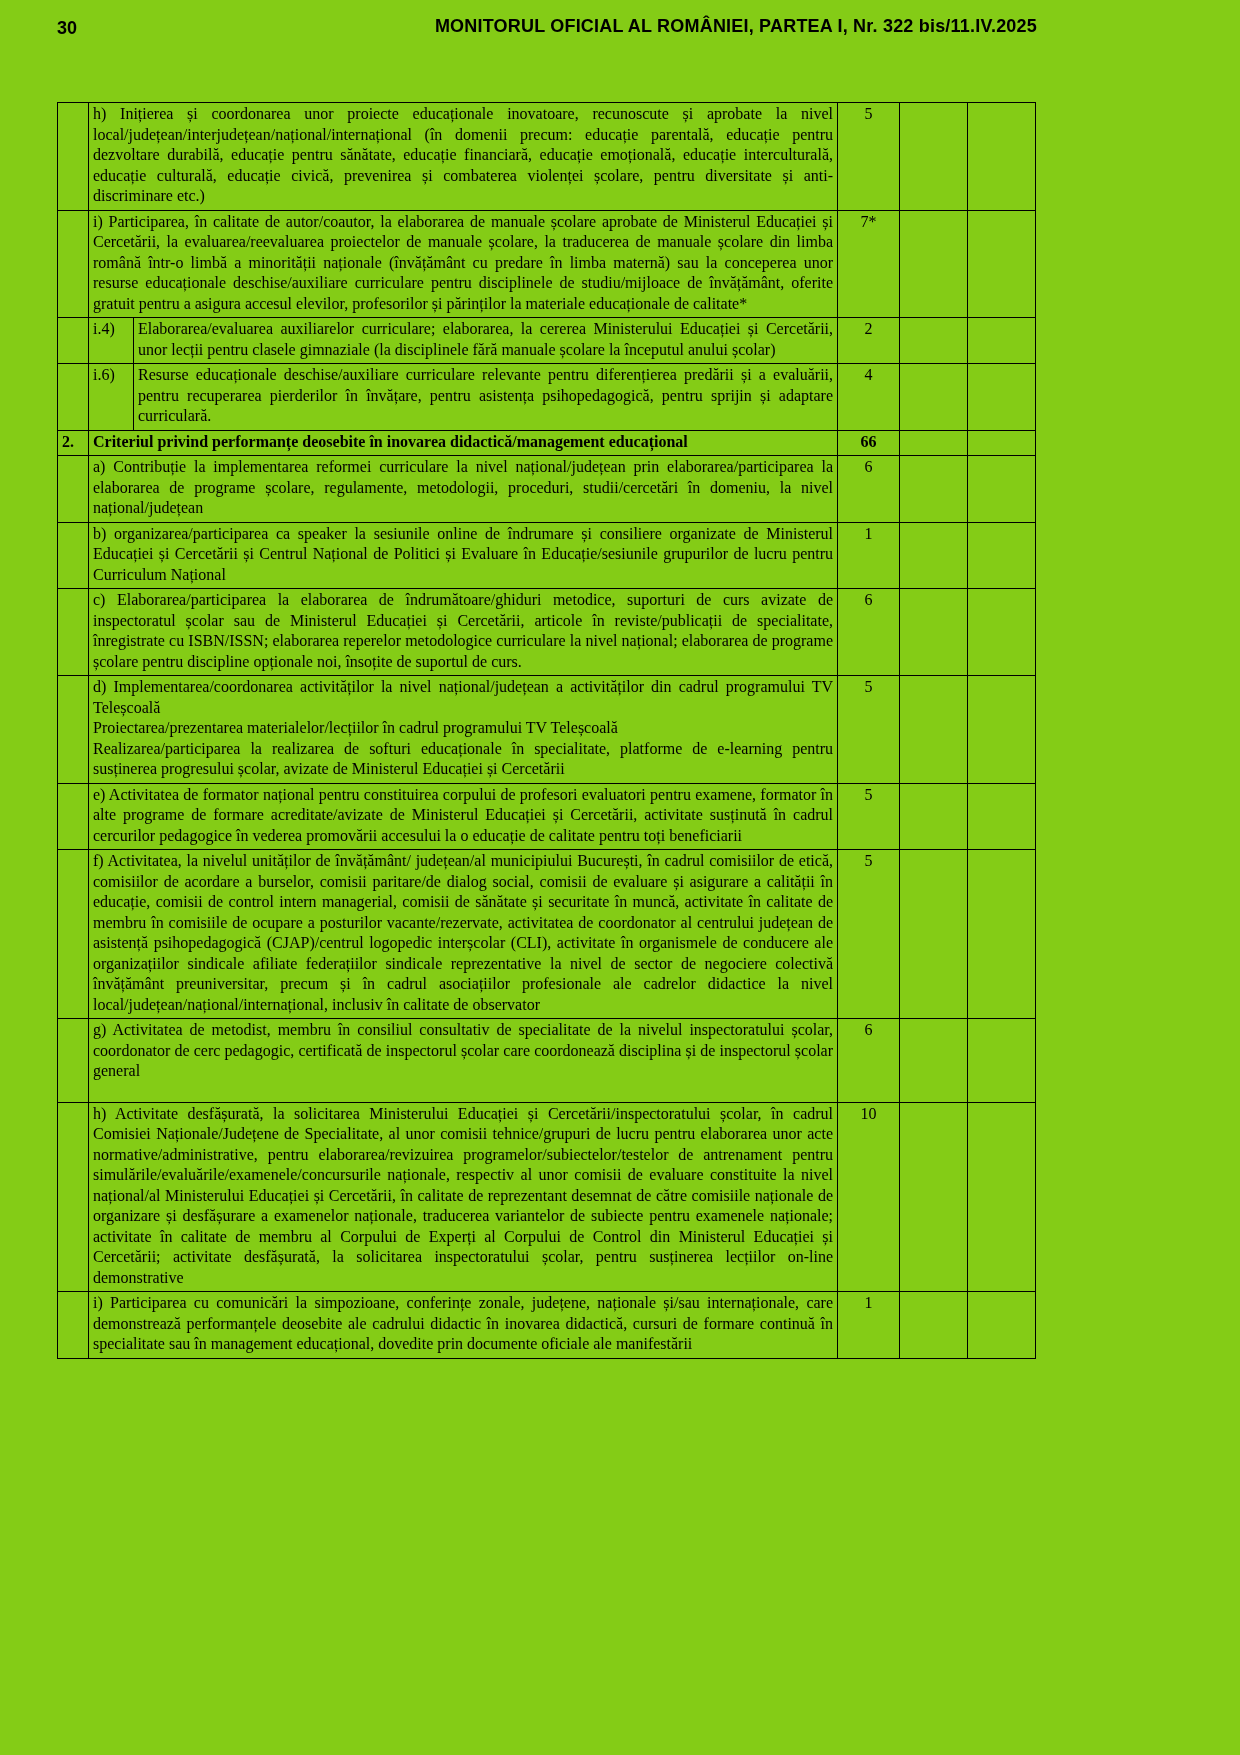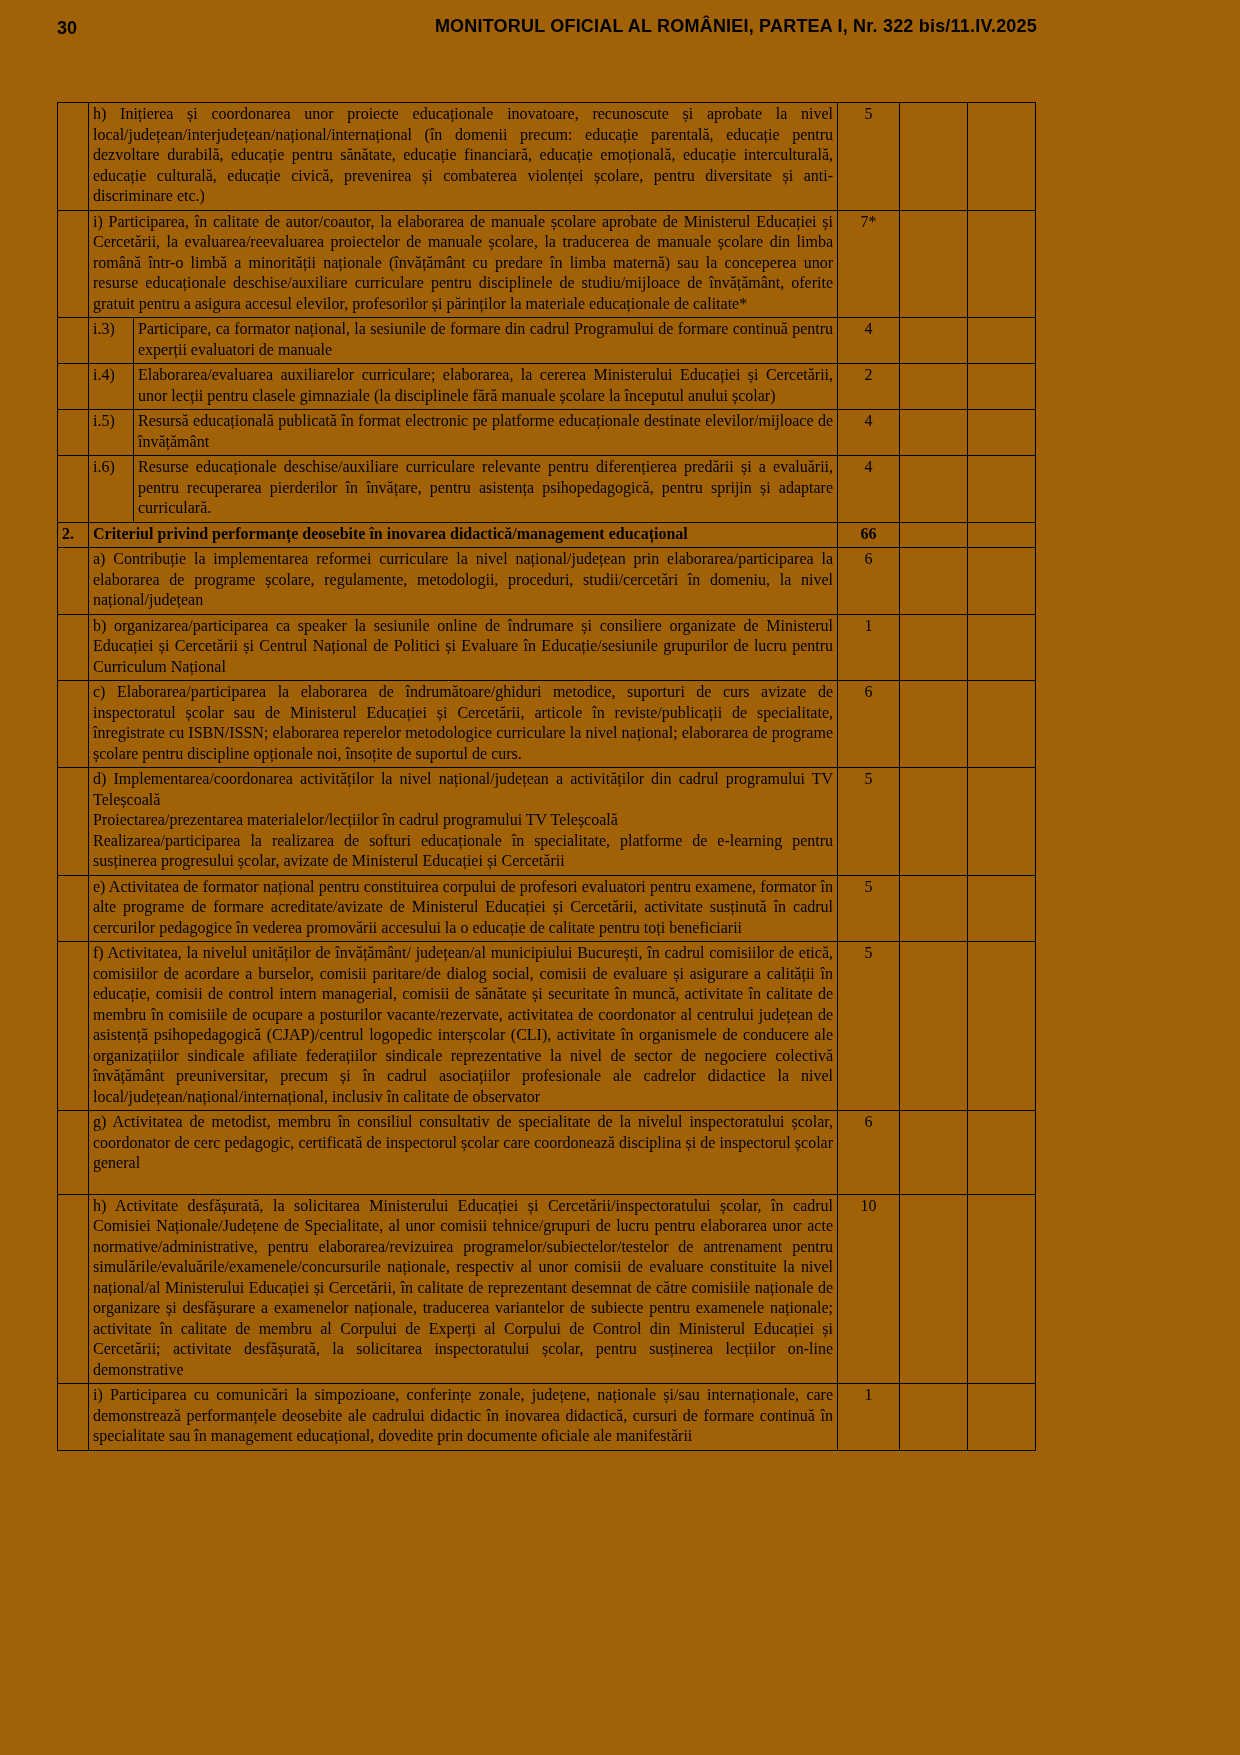--- a/index.html
+++ b/index.html
@@ -1,21 +1,21 @@
 <!DOCTYPE html>
 <html lang="ro"><head>
 <meta charset="utf-8">
 <style>
   * { box-sizing: border-box; }
   html, body { margin: 0; padding: 0; background: #ffffff; }
   .page {
     position: relative;
     width: 1240px;
     min-height: 1755px;
-    background: #a16207;
+    background: #84cc16;
     color: #000000;
     font-family: "Liberation Serif", serif;
   }
   .content {
     margin-left: 57px;
     width: 980px;
     padding-top: 16px;
   }
   .page-header {
     position: relative;
@@ -96,39 +96,23 @@
           </tr>
           <tr>
             <td class="col-num"></td>
             <td class="col-text" colspan="2">i) Participarea, în calitate de autor/coautor, la elaborarea de manuale școlare aprobate de Ministerul Educației și Cercetării, la evaluarea/reevaluarea proiectelor de manuale școlare, la traducerea de manuale școlare din limba română într-o limbă a minorității naționale (învățământ cu predare în limba maternă) sau la conceperea unor resurse educaționale deschise/auxiliare curriculare pentru disciplinele de studiu/mijloace de învățământ, oferite gratuit pentru a asigura accesul elevilor, profesorilor și părinților la materiale educaționale de calitate*</td>
             <td class="col-points">7*</td>
             <td class="col-blank"></td>
             <td class="col-blank"></td>
           </tr>
           <tr>
             <td class="col-num"></td>
-            <td class="col-sub">i.3)</td>
-            <td class="col-text">Participare, ca formator național, la sesiunile de formare din cadrul Programului de formare continuă pentru experții evaluatori de manuale</td>
-            <td class="col-points">4</td>
-            <td class="col-blank"></td>
-            <td class="col-blank"></td>
-          </tr>
-          <tr>
-            <td class="col-num"></td>
             <td class="col-sub">i.4)</td>
             <td class="col-text">Elaborarea/evaluarea auxiliarelor curriculare; elaborarea, la cererea Ministerului Educației și Cercetării, unor lecții pentru clasele gimnaziale (la disciplinele fără manuale școlare la începutul  anului școlar)</td>
             <td class="col-points">2</td>
-            <td class="col-blank"></td>
-            <td class="col-blank"></td>
-          </tr>
-          <tr>
-            <td class="col-num"></td>
-            <td class="col-sub">i.5)</td>
-            <td class="col-text">Resursă educațională publicată în format electronic pe platforme educaționale destinate elevilor/mijloace de învățământ</td>
-            <td class="col-points">4</td>
             <td class="col-blank"></td>
             <td class="col-blank"></td>
           </tr>
           <tr>
             <td class="col-num"></td>
             <td class="col-sub">i.6)</td>
             <td class="col-text">Resurse educaționale deschise/auxiliare curriculare relevante pentru diferențierea predării și a evaluării, pentru recuperarea pierderilor în învățare, pentru asistența psihopedagogică, pentru sprijin și adaptare curriculară.</td>
             <td class="col-points">4</td>
             <td class="col-blank"></td>
             <td class="col-blank"></td>

